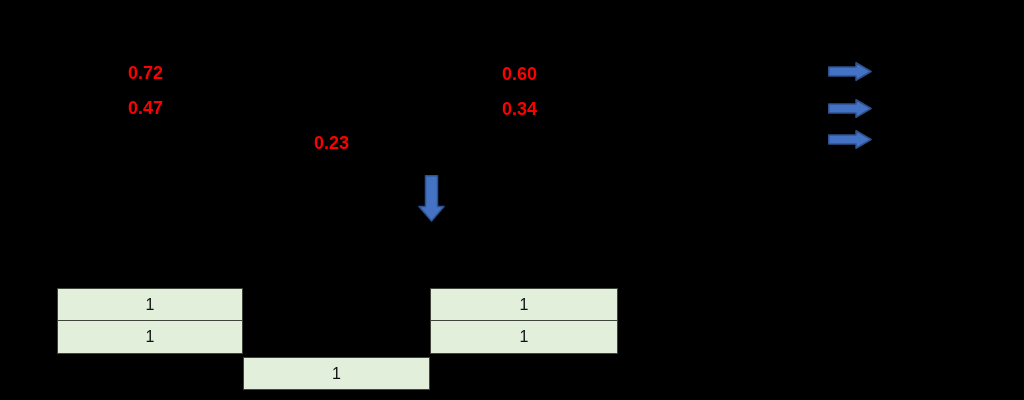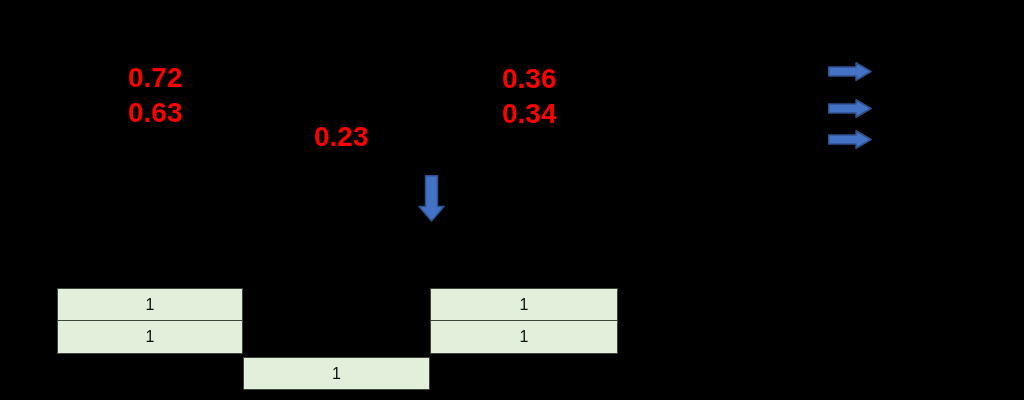--- a/index.html
+++ b/index.html
@@ -6,63 +6,63 @@
   body{
     position:relative;
     width:1024px;height:400px;
     background:var(--background,#000);
     overflow:hidden;
     font-family:"Liberation Sans", sans-serif;
   }
   .prob-label{
     position:absolute;
     color:var(--label-red,#ff0000);
-    font-size:28px;
+    font-size:18px;
     font-weight:700;
     line-height:1;
     white-space:nowrap;
   }
   .icon{position:absolute;display:block;}
   .cell{
     position:absolute;
     background:var(--box-fill,#e2efda);
     border:1.5px solid var(--box-border,#3f453a);
     box-sizing:border-box;
     display:flex;
     align-items:center;
     justify-content:center;
     color:var(--box-text,#111111);
     font-size:16px;
     line-height:1;
   }
   
   #p-left-top   {left:128px; top:64px;}
   #p-left-bot   {left:128px; top:99px;}
-  #p-center     {left:314px; top:123px;}
+  #p-center     {left:314px; top:134px;}
   #p-right-top  {left:502px; top:65px;}
   #p-right-bot  {left:502px; top:100px;}
   
   #arrow-right-1{left:828px; top:62px;}
   #arrow-right-2{left:828px; top:99px;}
   #arrow-right-3{left:828px; top:130px;}
   #arrow-down   {left:418px; top:175px;}
   
   #cell-left-top    {left:57px;  top:288px; width:186px; height:33px;}
   #cell-left-bot    {left:57px;  top:320px; width:186px; height:34px;}
   #cell-right-top   {left:430px; top:288px; width:188px; height:33px;}
   #cell-right-bot   {left:430px; top:320px; width:188px; height:34px;}
   #cell-bottom-mid  {left:243px; top:357px; width:187px; height:33px;}
 </style>
 </head>
 <body>
 
 <span class="prob-label" id="p-left-top">0.72</span>
-<span class="prob-label" id="p-left-bot">0.63</span>
+<span class="prob-label" id="p-left-bot">0.47</span>
 <span class="prob-label" id="p-center">0.23</span>
-<span class="prob-label" id="p-right-top">0.36</span>
+<span class="prob-label" id="p-right-top">0.60</span>
 <span class="prob-label" id="p-right-bot">0.34</span>
 
 <svg class="icon" id="arrow-right-1" width="44" height="19" viewBox="0 0 44 19">
   <polygon points="0.75,5 28,5 28,0.75 43,9.5 28,18.25 28,14 0.75,14" fill="#4472c4" stroke="#2f528f" stroke-width="1.5" stroke-linejoin="round"></polygon>
 </svg>
 <svg class="icon" id="arrow-right-2" width="44" height="19" viewBox="0 0 44 19">
   <polygon points="0.75,5 28,5 28,0.75 43,9.5 28,18.25 28,14 0.75,14" fill="#4472c4" stroke="#2f528f" stroke-width="1.5" stroke-linejoin="round"></polygon>
 </svg>
 <svg class="icon" id="arrow-right-3" width="44" height="19" viewBox="0 0 44 19">
   <polygon points="0.75,5 28,5 28,0.75 43,9.5 28,18.25 28,14 0.75,14" fill="#4472c4" stroke="#2f528f" stroke-width="1.5" stroke-linejoin="round"></polygon>

